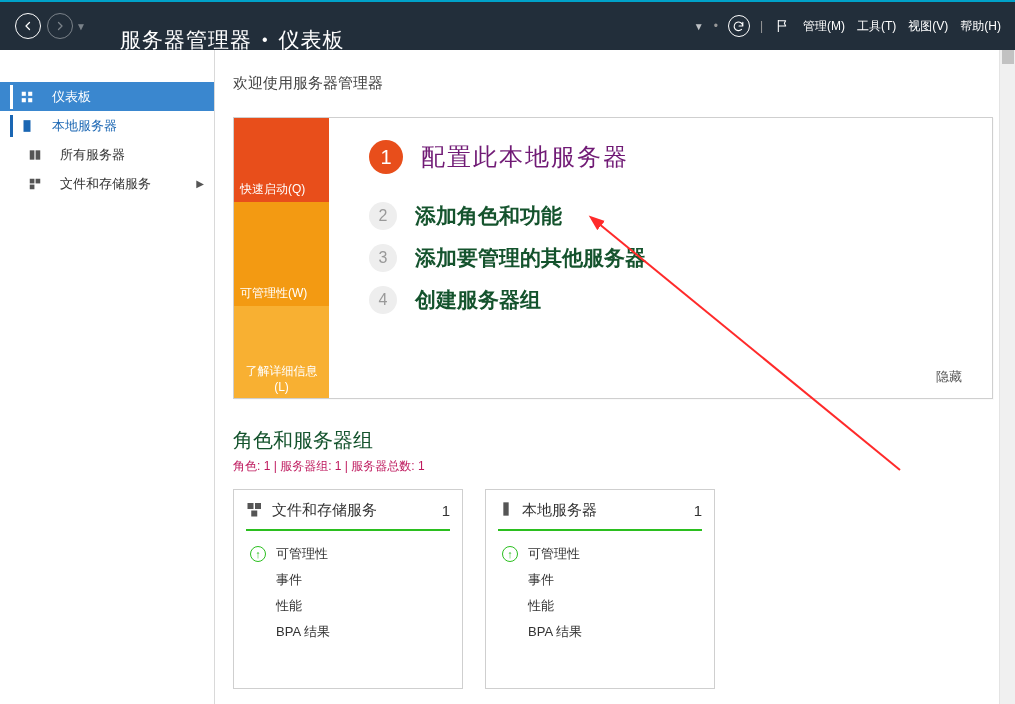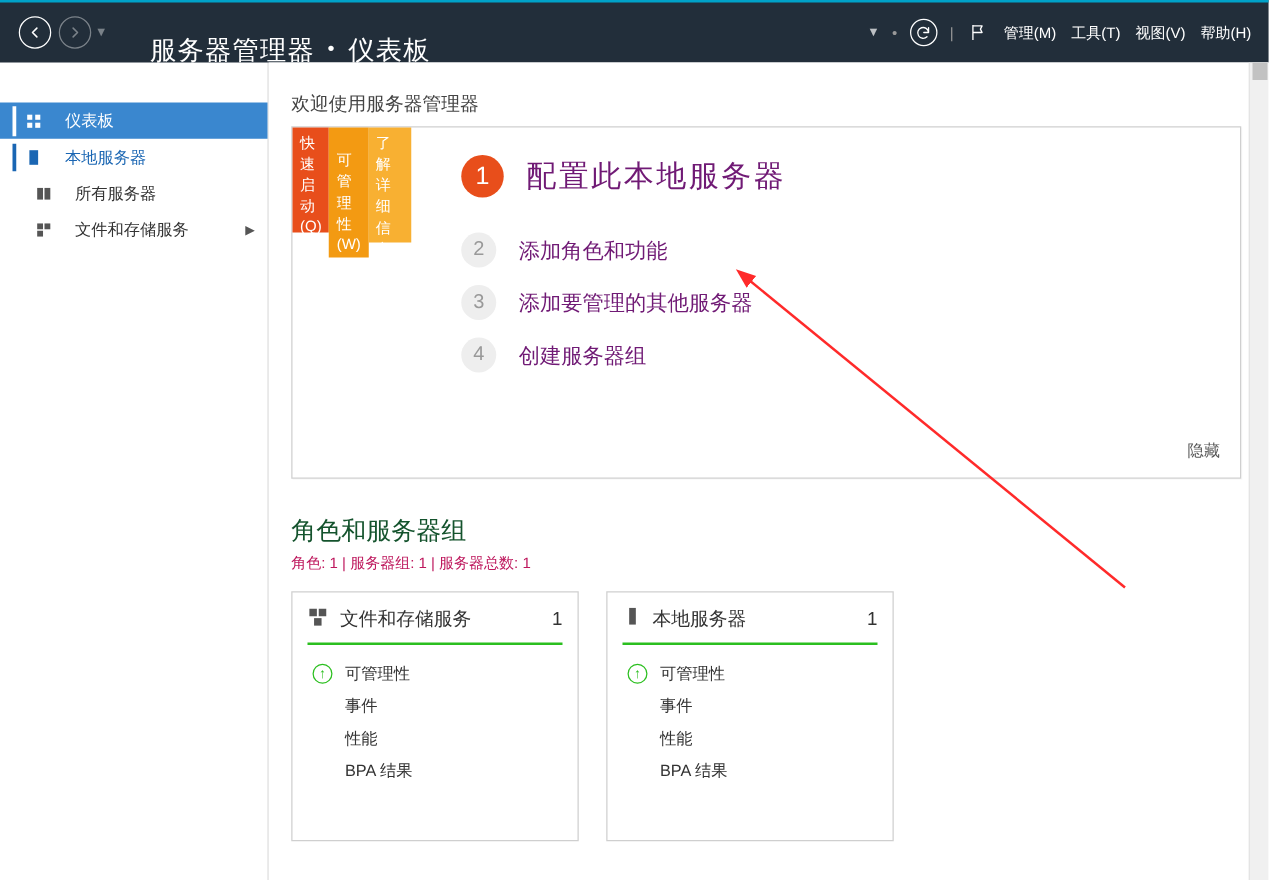--- a/index.html
+++ b/index.html
@@ -45,41 +45,41 @@
   .sb-item .indicator{ width:3px; height:24px; background:#fff; position:absolute; left:10px;}
   .sb-item .hl-indicator{ width:3px; height:22px; background:#1a66b3; position:absolute; left:10px;}
   .sb-item .lbl{ margin-left:10px;}
   .sb-ico{ width:14px; display:flex; justify-content:center;}
   .sb-chevron{ position:absolute; right:10px; font-size:10px; color:#555; }
 
   
   .main{ flex:1; background:#fff; padding:24px 0 0 18px; position:relative; overflow:hidden;}
   .scrollbar-stub{ position:absolute; top:0; right:0; width:16px; height:100%; background:#f0f0f0; border-left:1px solid #e4e4e4;}
   .scrollbar-stub .thumb{ position:absolute; top:0; left:2px; width:12px; height:14px; background:#c2c2c2;}
-  .h-welcome{ font-size:15px; color:#444; margin-bottom:8px;}
+  .h-welcome{ font-size:15px; color:#444; margin-bottom:24px;}
 
   .welcome-box{
     width:760px; height:282px; border:1px solid #cfcfcf; background:#fff;
     display:flex; position:relative;
     box-shadow: 1px 1px 0 rgba(0,0,0,0.02);
   }
-  .orange-col{ width:95px; display:flex; flex-direction:row; }
+  .orange-col{ width:95px; display:flex; flex-direction:column; }
   .oc-label{ color:#fff; font-size:12px; padding:4px 6px; margin-top:auto;}
   .oc-section{ display:flex; flex-direction:column; }
   .oc1{ height:84px; background:#e84e1b;}
   .oc2{ height:104px; background:#f39a12;}
-  .oc3{ height:92px; background:#f8b032;}
+  .oc3{ height:92px; background:#f8b032;text-align:center;}
 
   .steps-col{ flex:1; padding:22px 20px 0 40px; position:relative;}
   .step-row{ display:flex; align-items:center; gap:18px; margin-bottom:14px;}
   .step-num-big{ width:34px;height:34px;border-radius:50%;background:#e84e1b;color:#fff;display:flex;align-items:center;justify-content:center;font-size:20px;}
   .step-num{ width:28px;height:28px;border-radius:50%;background:#eee;color:#999;display:flex;align-items:center;justify-content:center;font-size:16px;}
   .step-title-big{ font-size:24px; color:#701a75; letter-spacing:2px;}
-  .step-title{ font-size:17px; color:#701a75;}
-  .hide-link{ position:absolute; right:16px; bottom:12px; font-size:13px; color:#555;}
+  .step-title{ font-size:21px; color:#14532d;font-weight:bold;}
+  .hide-link{ position:absolute; right:30px; bottom:12px; font-size:13px; color:#555;}
 
   
   .roles-head{ margin-top:28px;}
   .roles-head .t{ font-size:20px; color:#14532d;}
   .roles-head .s{ font-size:12px; color:#be185d; margin-top:4px;}
   .tiles{ display:flex; gap:22px; margin-top:14px;}
   .tile{
     width:230px; min-height:200px; border:1px solid #cfcfcf; background:#fff; padding:10px 12px 12px;
   }
   .tile-head{ display:flex; align-items:center; gap:8px; font-size:15px; color:#333; padding-bottom:8px;}

